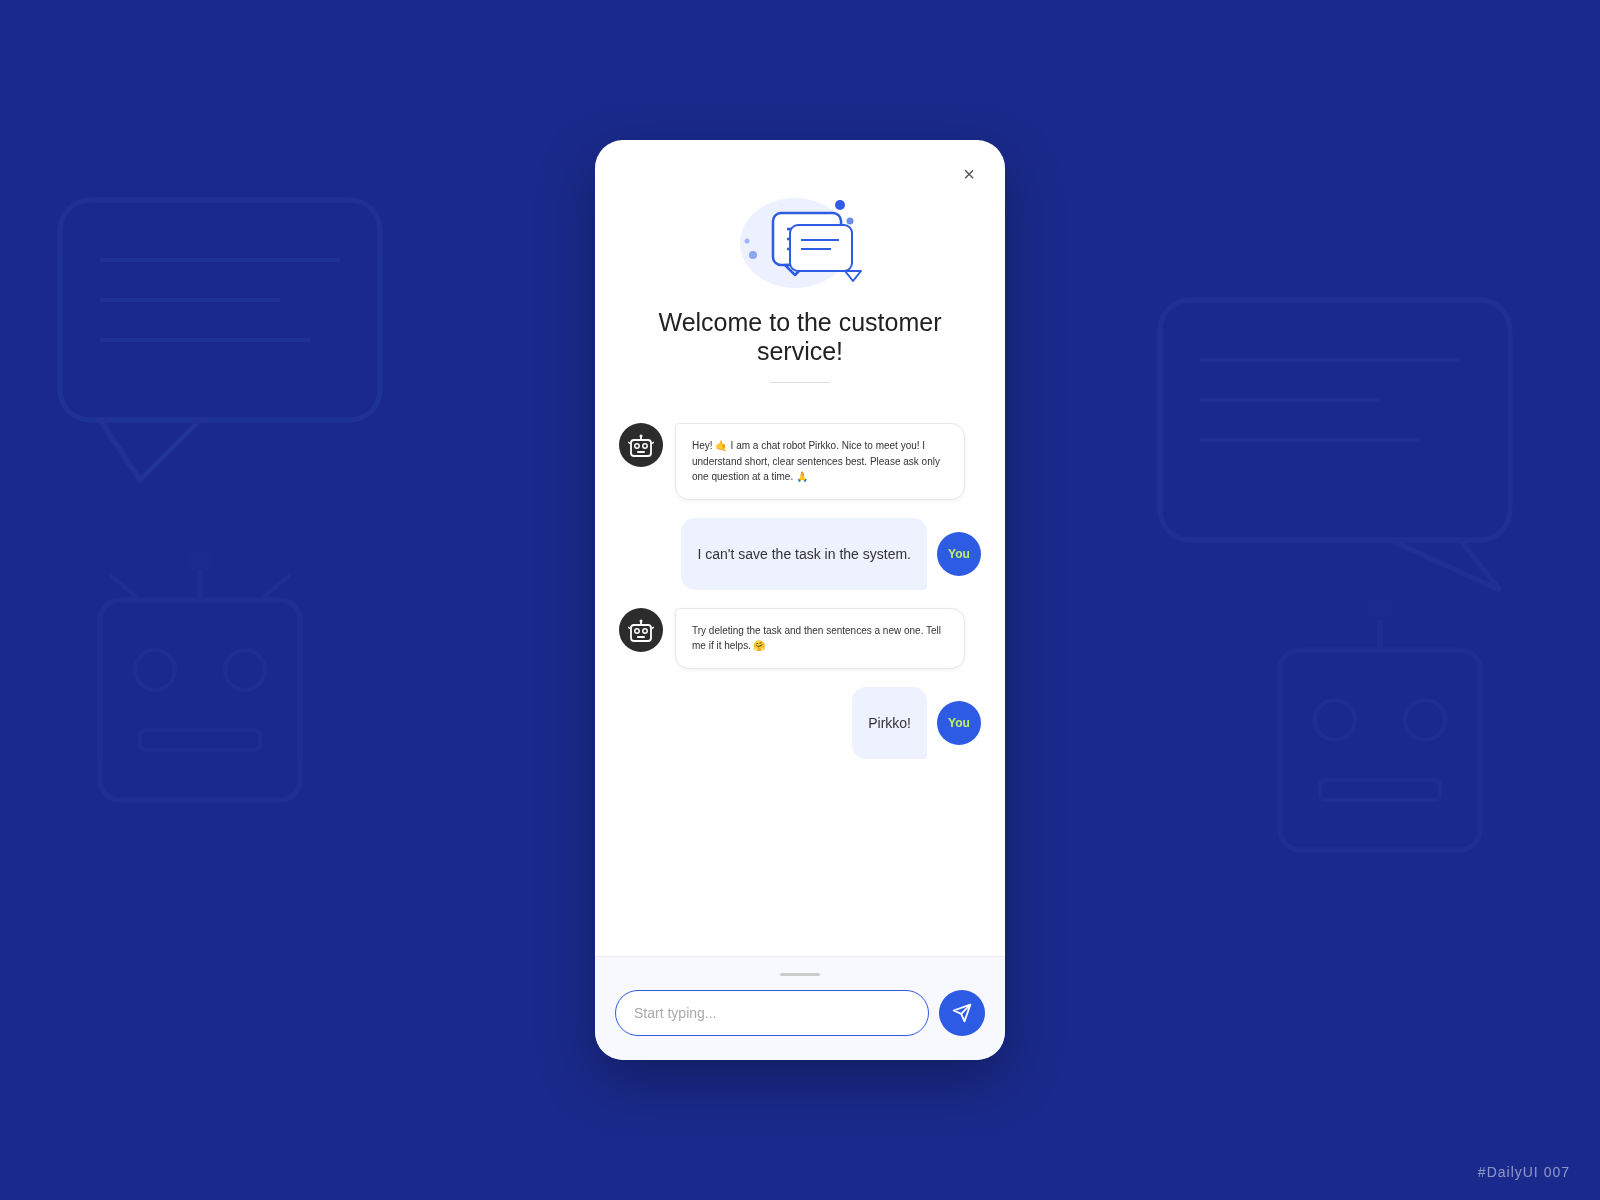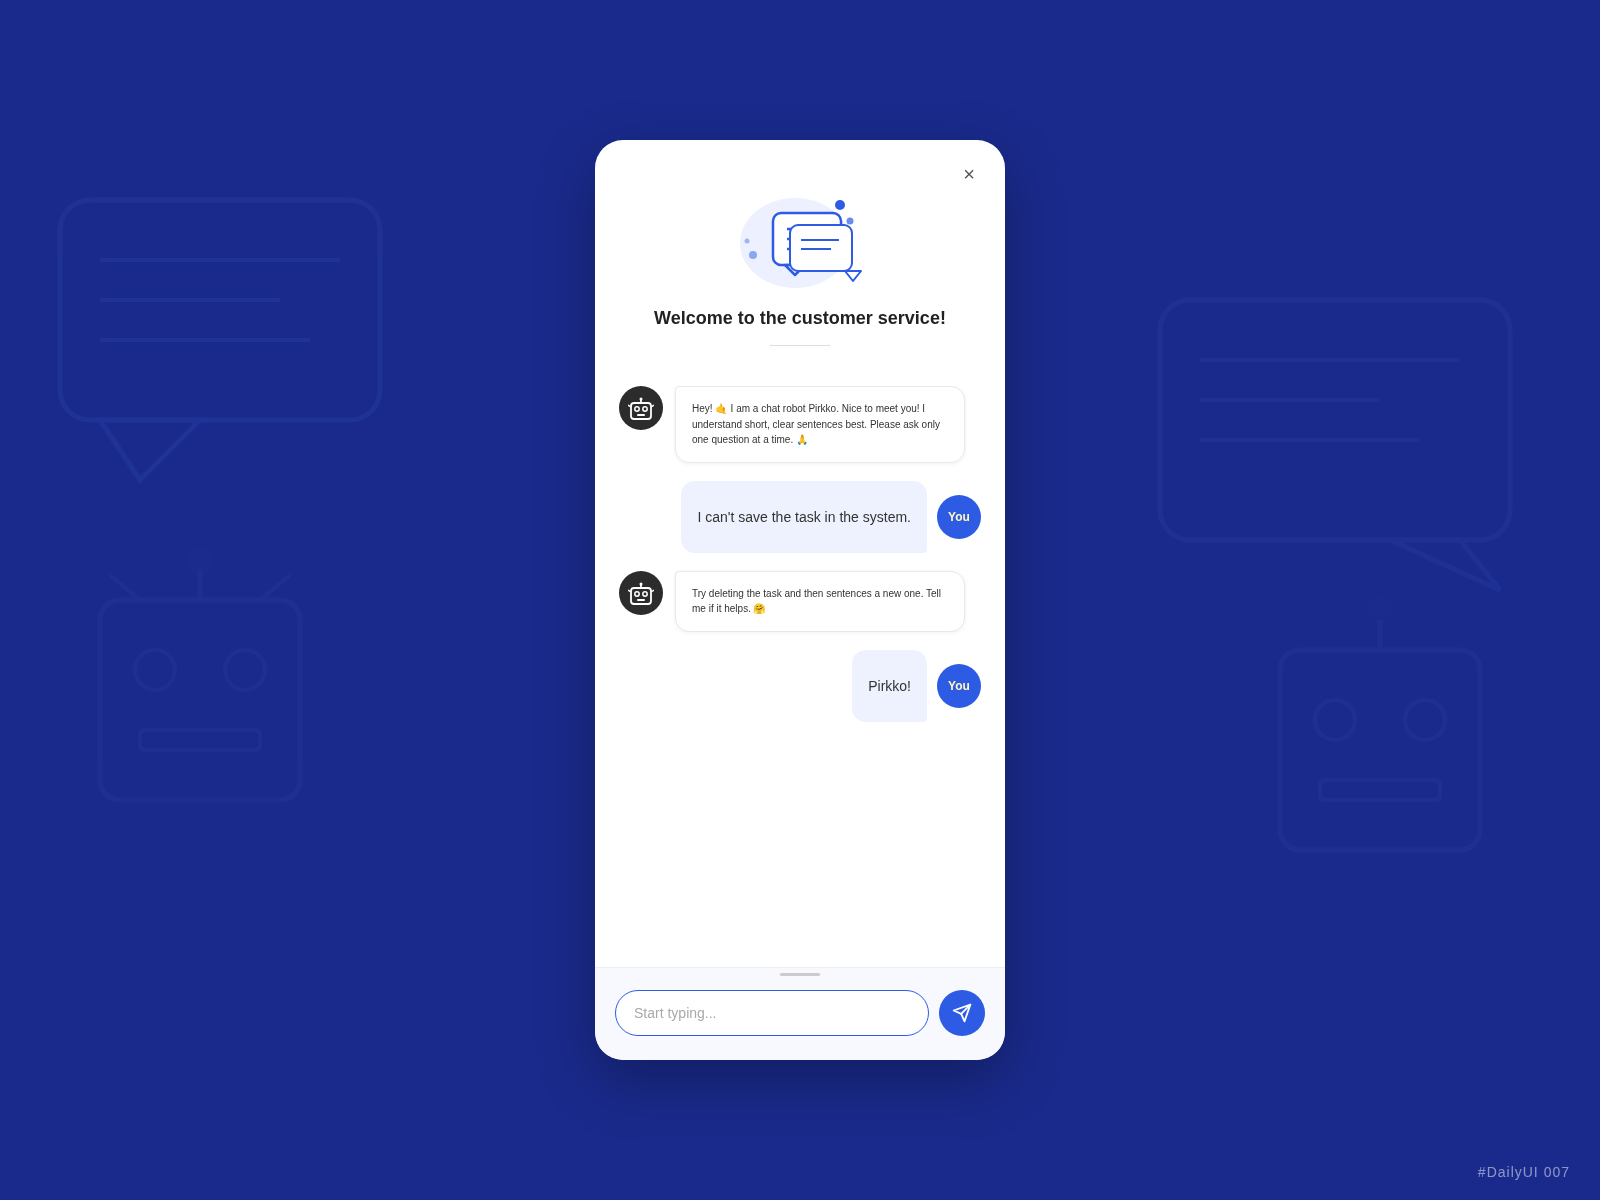--- a/index.html
+++ b/index.html
@@ -80,22 +80,22 @@
     .chat-icon-wrapper {
       width: 130px;
       height: 110px;
       display: flex;
       align-items: center;
       justify-content: center;
       margin-bottom: 18px;
     }
 
     .welcome-title {
-      font-size: 18px;
-      font-weight: 700;
+      font-size: 25px;
+      font-weight: 400;
       color: #222;
       text-align: center;
       margin-bottom: 16px;
     }
 
     .divider {
       width: 60px;
       height: 1px;
       background: #ddd;
       margin: 0 auto 20px;
@@ -160,28 +160,28 @@
 
     .user-avatar {
       width: 44px;
       height: 44px;
       border-radius: 50%;
       background: #2d5be3;
       flex-shrink: 0;
       display: flex;
       align-items: center;
       justify-content: center;
-      color: #fef9c3;
+      color: #bef264;
       font-size: 12px;
       font-weight: 600;
     }
 
     
     .chat-footer {
-      padding: 5px 20px 24px;
+      padding: 16px 20px 24px;
       background: #f8f9ff;
       border-top: 1px solid #eee;
       border-radius: 0 0 28px 28px;
     }
 
     .footer-handle {
       display: flex;
       justify-content: center;
       margin-bottom: 14px;
     }

